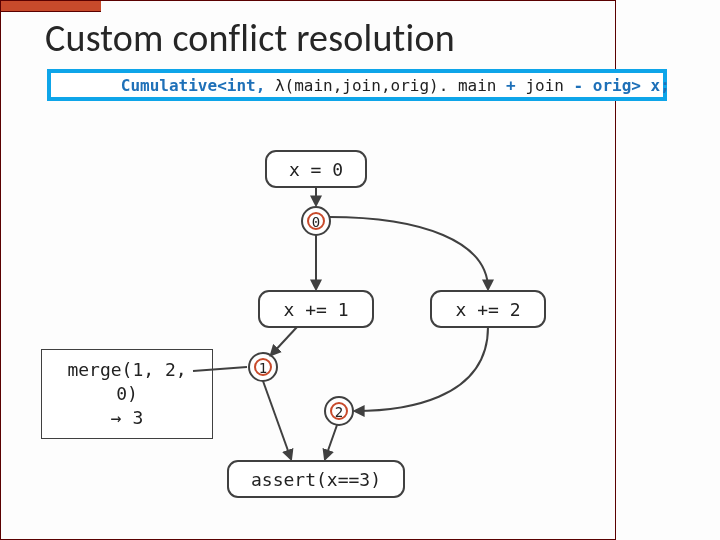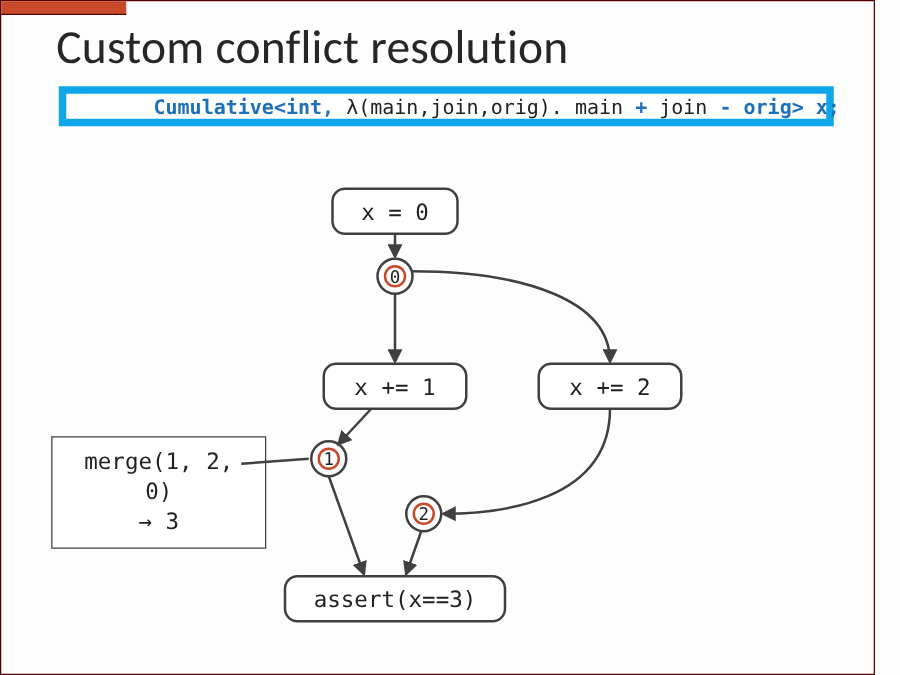--- a/index.html
+++ b/index.html
@@ -6,21 +6,21 @@
     margin: 0;
     padding: 0;
     width: 720px;
     height: 540px;
     background: #fdfdfd;
     font-family: "Calibri", "Segoe UI", Arial, sans-serif;
     overflow: hidden;
   }
   .slide {
     position: relative;
-    width: 700px;
+    width: 616px;
     height: 540px;
     box-sizing: border-box;
     border: 1px solid #5a0000;
   }
   .title {
     position: absolute;
     left: 44px;
     top: 14px;
     font-size: 38px;
     color: #262626;
@@ -35,21 +35,21 @@
     height: 10px;
     background: #c84a2b;
     border-bottom: 1px solid #5a0000;
   }
   .code-box {
     position: absolute;
     left: 46px;
     top: 68px;
     width: 620px;
     height: 32px;
-    border: 6px solid #0ea5e9;
+    border: 4px solid #0ea5e9;
     border-radius: 0;
     background: #fff;
     display: flex;
     align-items: center;
     padding: 0 12px;
     box-sizing: border-box;
   }
   .code-box .codeline {
     font-family: Consolas, "DejaVu Sans Mono", monospace;
     font-size: 16px;

